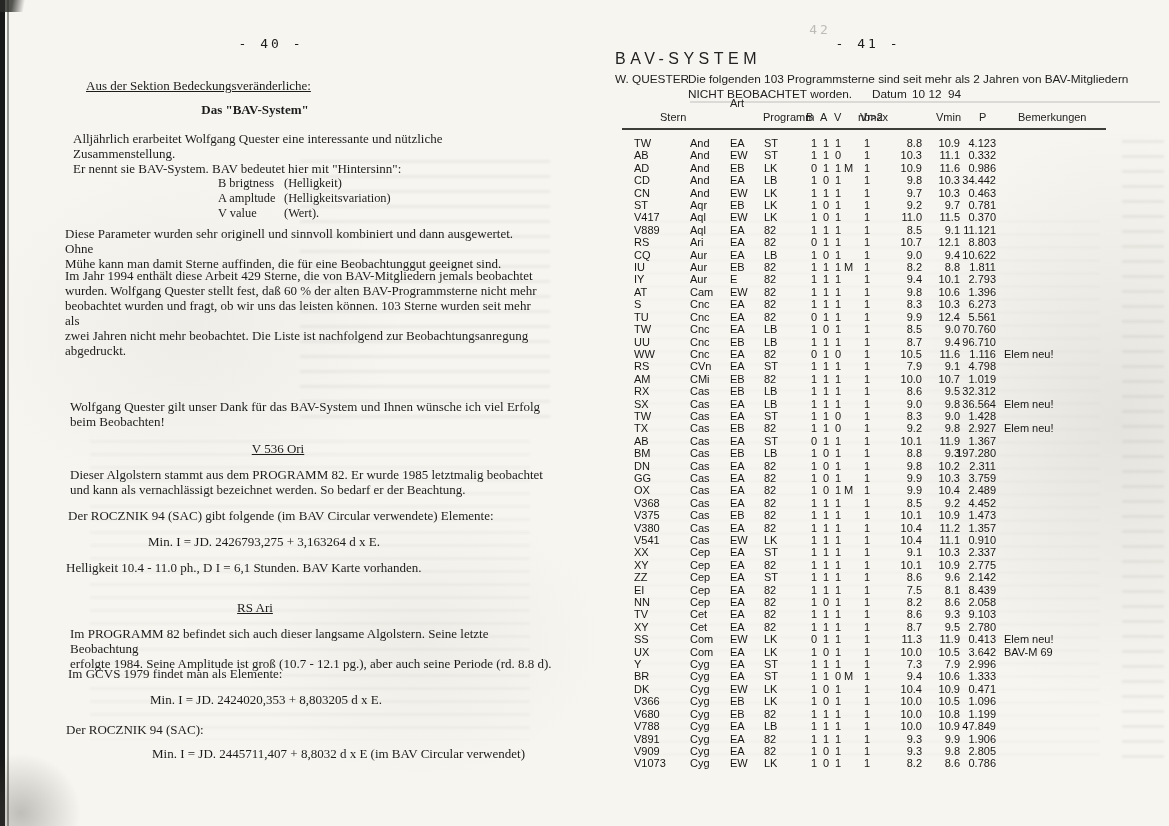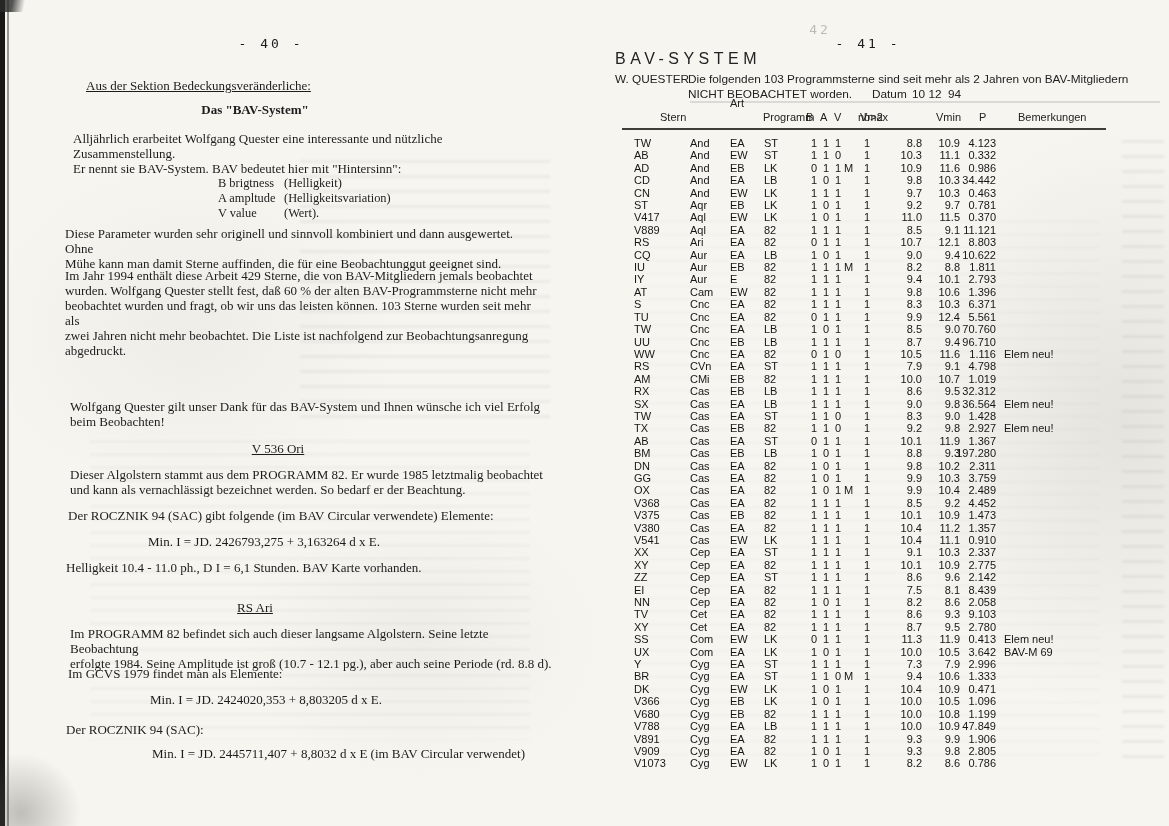--- a/index.html
+++ b/index.html
@@ -345,21 +345,21 @@
         <span class="c-const">Cnc</span>
         <span class="c-type">EA</span>
         <span class="c-prog">82</span>
         <span class="c-bav">1</span>
         <span class="c-bav">1</span>
         <span class="c-bav">1</span>
         <span class="c-m"></span>
         <span class="c-nb">1</span>
         <span class="c-vmax">8.3</span>
         <span class="c-vmin">10.3</span>
-        <span class="c-p">6.371</span>
+        <span class="c-p">6.273</span>
         <span class="c-rem"></span>
       </div>
       <div class="trow">
         <span class="c-star">TU</span>
         <span class="c-const">Cnc</span>
         <span class="c-type">EA</span>
         <span class="c-prog">82</span>
         <span class="c-bav">0</span>
         <span class="c-bav">1</span>
         <span class="c-bav">1</span>

